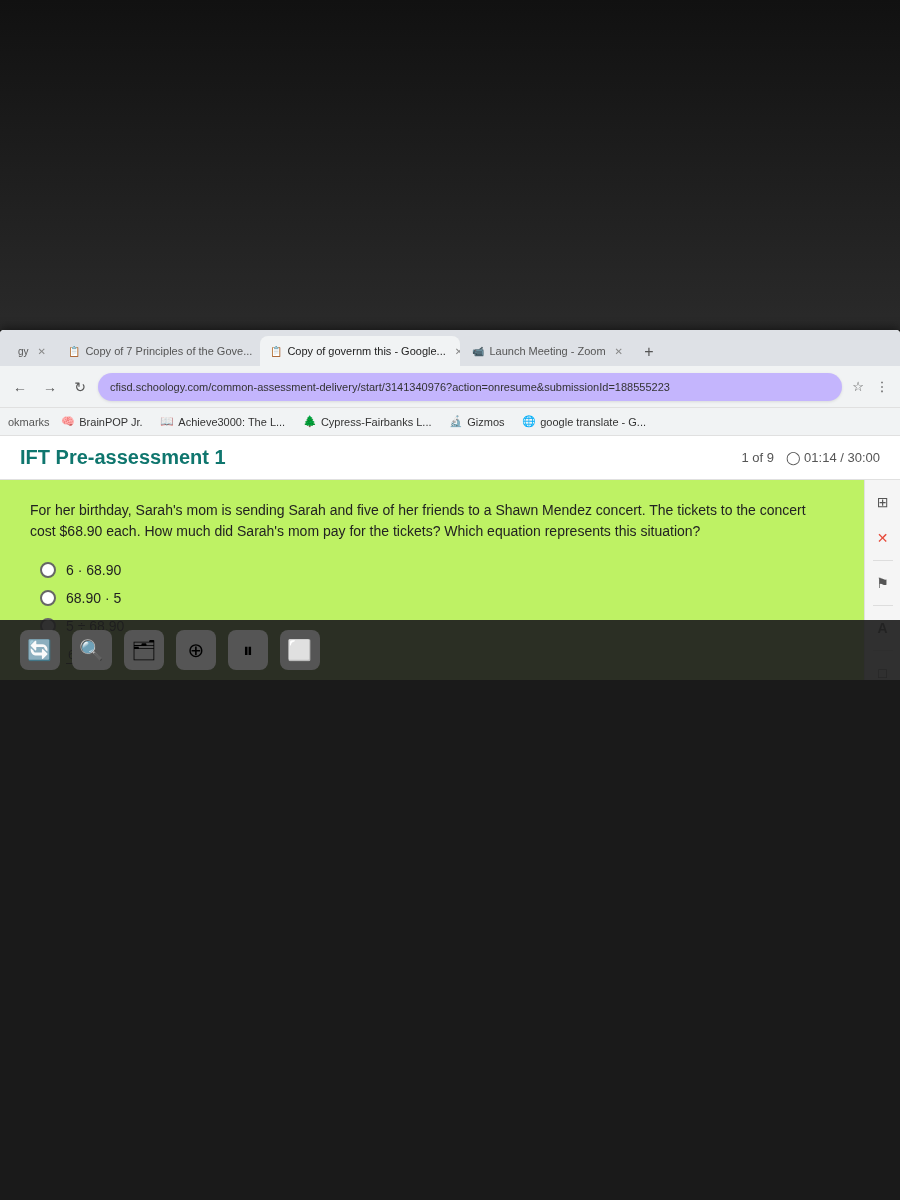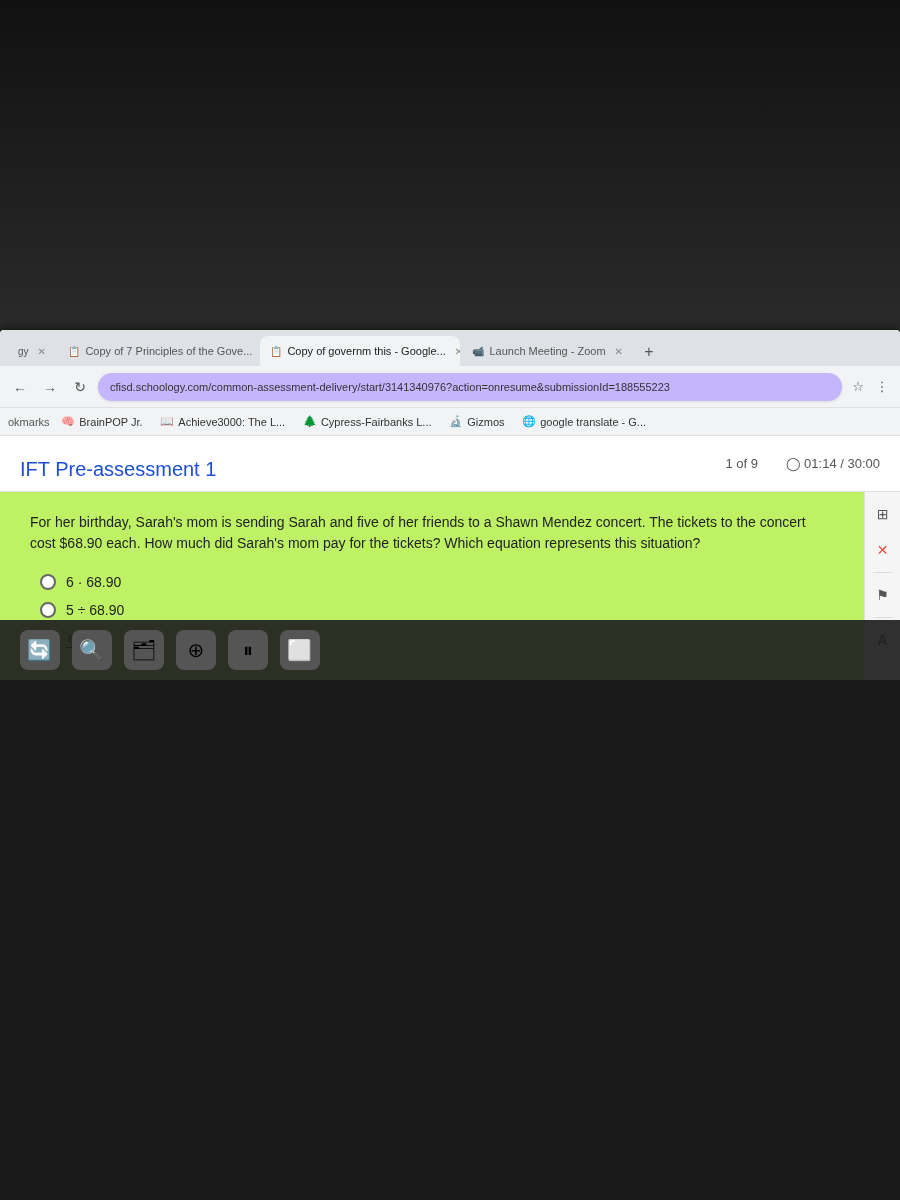--- a/index.html
+++ b/index.html
@@ -157,28 +157,27 @@
     .assessment-header {
       display: flex;
       align-items: center;
       justify-content: space-between;
       padding: 10px 20px;
       border-bottom: 1px solid #e0e0e0;
       background: #fff;
     }
     .assessment-title {
       font-size: 20px;
-      font-weight: normal;
-      color: #1d4ed8;
-      margin-top: 12px;
+      font-weight: bold;
+      color: #0f766e;
     }
     .assessment-meta {
       display: flex;
       align-items: center;
-      gap: 28px;
+      gap: 12px;
       font-size: 13px;
       color: #555;
     }
 
     
     .content-area {
       display: flex;
       position: relative;
     }
     .main-content {
@@ -491,20 +490,24 @@
           <div class="main-content">
             <p class="question-text">For her birthday, Sarah's mom is sending Sarah and five of her friends to a Shawn Mendez concert.  The tickets to the concert cost $68.90 each.  How much did Sarah's mom pay for the tickets?  Which equation represents this situation?</p>
 
             <div class="answer-options">
 
               <div class="answer-option">
                 <div class="radio-circle"></div>
                 <span class="option-text">6 · 68.90</span>
               </div>
 
+              <div class="answer-option">
+                <div class="radio-circle"></div>
+                <span class="option-text">68.90 · 5</span>
+              </div>
 
               <div class="answer-option">
                 <div class="radio-circle"></div>
                 <span class="option-text">5 ÷ 68.90</span>
               </div>
 
               <div class="answer-option">
                 <div class="radio-circle"></div>
                 <span class="option-text">
                   <span class="fraction">

